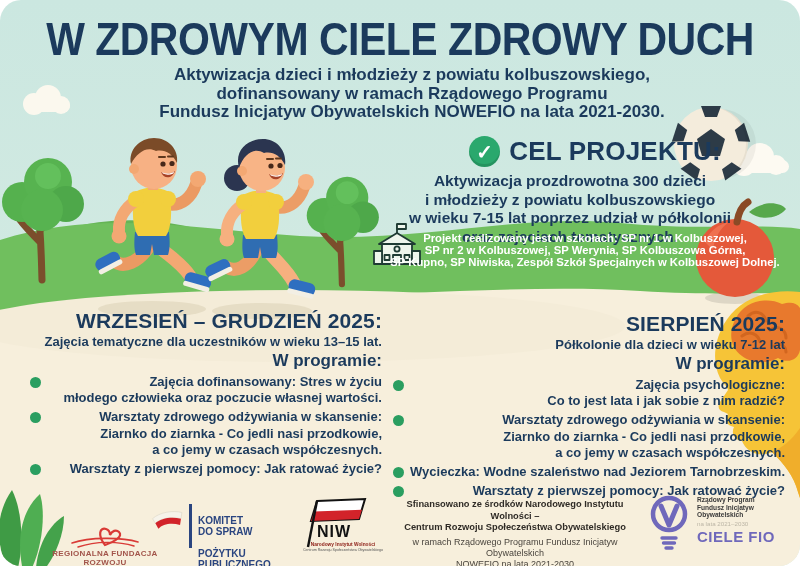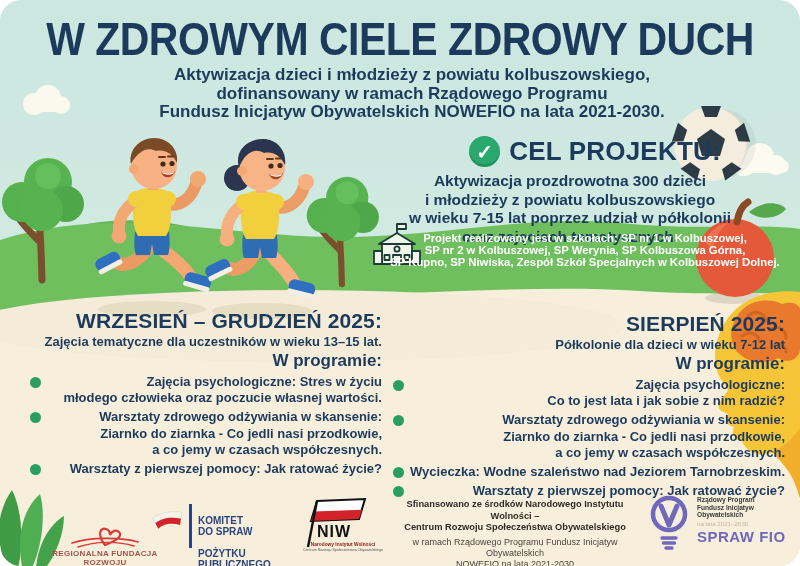--- a/index.html
+++ b/index.html
@@ -256,21 +256,21 @@
 
   <div class="layer schools">Projekt realizowany jest w szkołach: SP nr 1 w Kolbuszowej,
 SP nr 2 w Kolbuszowej, SP Werynia, SP Kolbuszowa Górna,
 SP Kupno, SP Niwiska, Zespół Szkół Specjalnych w Kolbuszowej Dolnej.</div>
 
   <div class="layer col col-left">
     <div class="col-heading">WRZESIEŃ – GRUDZIEŃ 2025:</div>
     <div class="col-sub">Zajęcia tematyczne dla uczestników w wieku 13–15 lat.</div>
     <div class="col-program">W programie:</div>
     <ul class="bullets">
-      <li>Zajęcia psychologiczne: Stres w życiu
+      <li>Zajęcia dofinansowany: Stres w życiu
 młodego człowieka oraz poczucie własnej wartości.</li>
       <li>Warsztaty zdrowego odżywiania w skansenie:
 Ziarnko do ziarnka - Co jedli nasi przodkowie,
 a co jemy w czasach współczesnych.</li>
       <li>Warsztaty z pierwszej pomocy: Jak ratować życie?</li>
     </ul>
   </div>
 
   <div class="layer col col-right">
     <div class="col-heading">SIERPIEŃ 2025:</div>
@@ -331,17 +331,17 @@
     <svg width="42" height="60" viewBox="0 0 42 60">
       <circle cx="21" cy="20" r="16" fill="none" stroke="#6f68bb" stroke-width="4.5"></circle>
       <path d="M13,12 L21,31 L29,12" fill="none" stroke="#6f68bb" stroke-width="5" stroke-linecap="round" stroke-linejoin="round"></path>
       <path d="M14,44 h14 M15.5,49 h11 M18,54 h6" stroke="#6f68bb" stroke-width="3.4" stroke-linecap="round"></path>
     </svg>
     <div class="nowefio-text">
       <div class="nowefio-program">Rządowy Program
 Fundusz Inicjatyw
 Obywatelskich</div>
       <div class="nowefio-years">na lata 2021–2030</div>
-      <div class="nowefio-name">SPRAW FIO</div>
+      <div class="nowefio-name">CIELE FIO</div>
     </div>
   </div>
 
 </div>
 
 </body></html>

